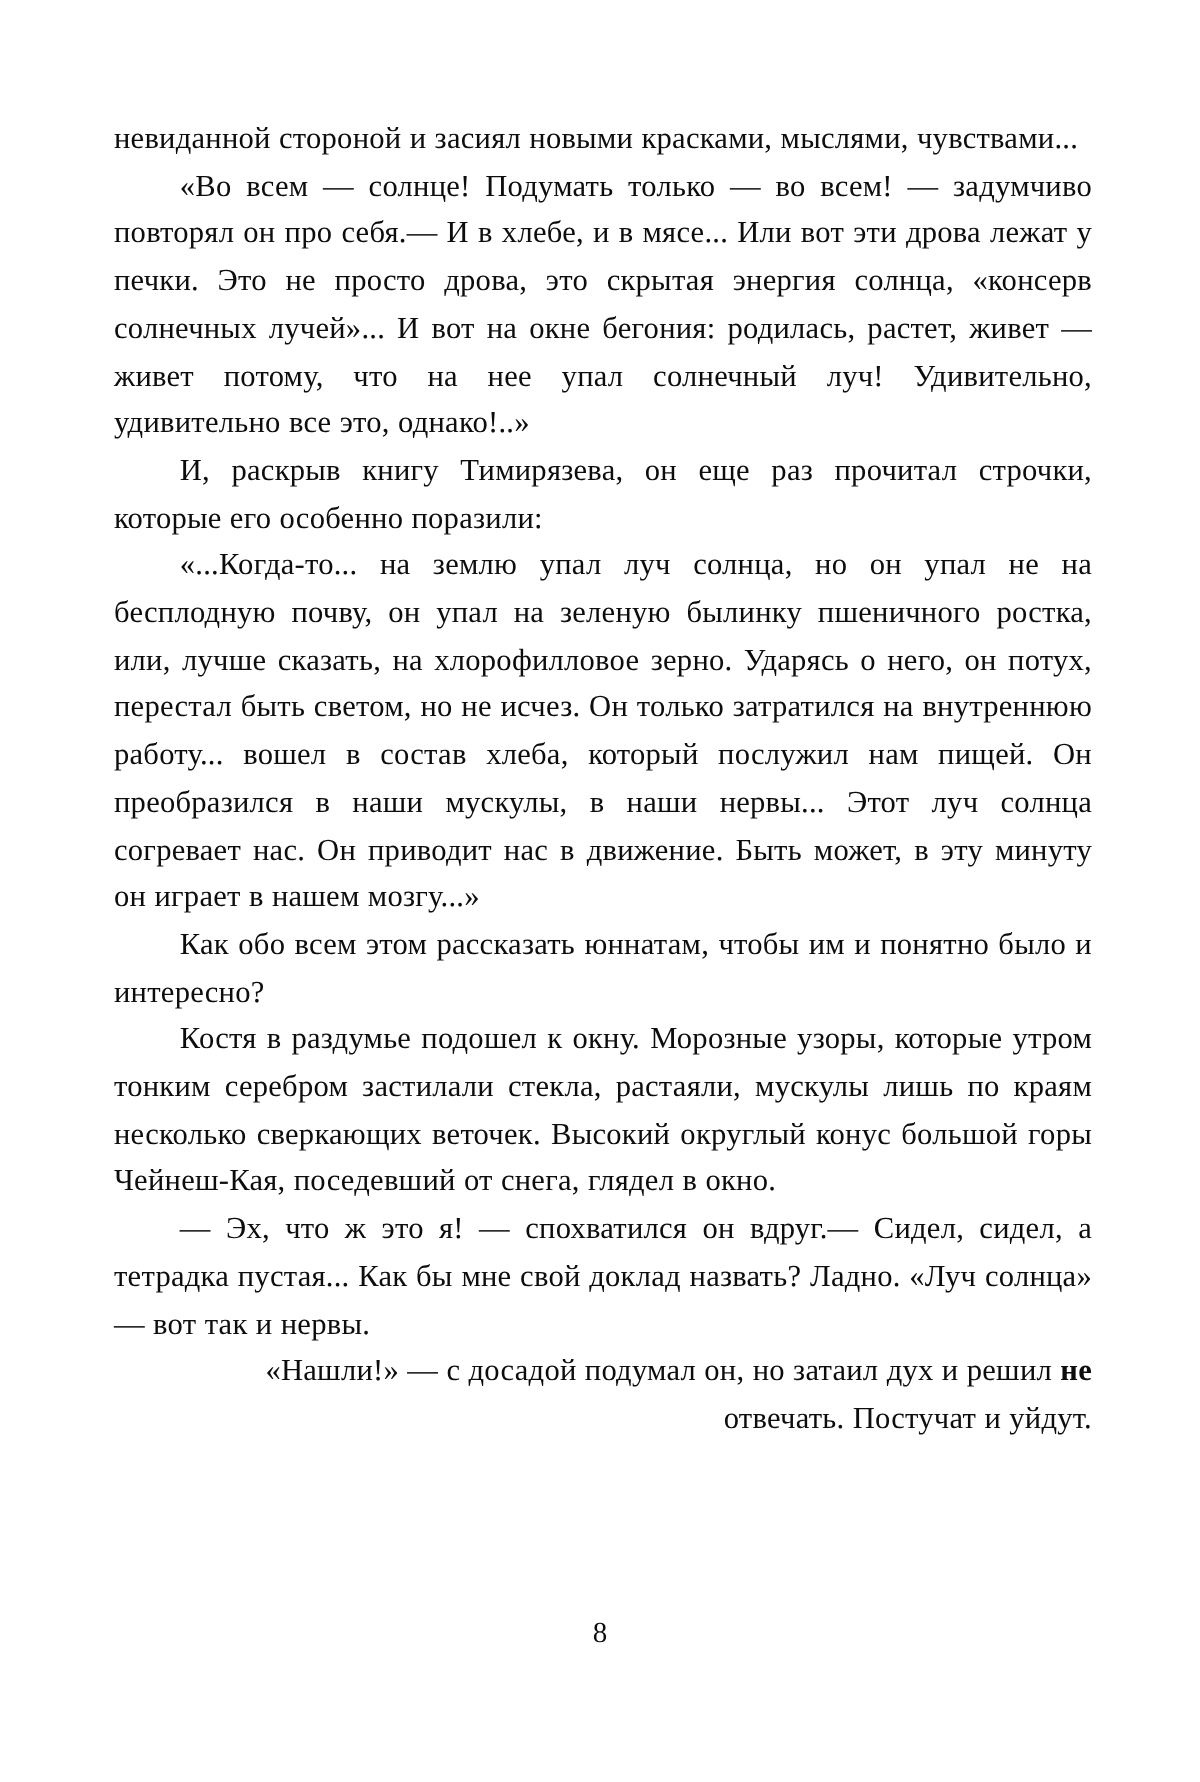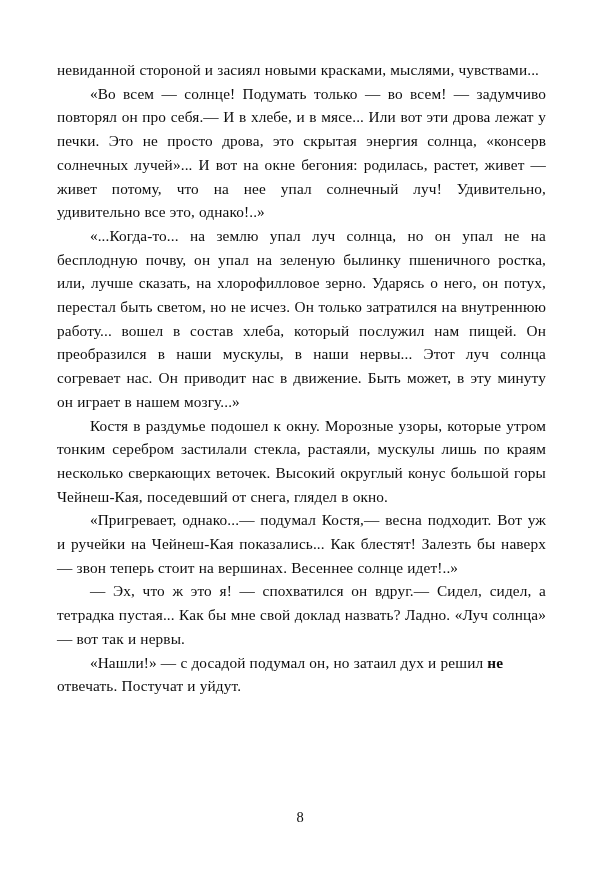--- a/index.html
+++ b/index.html
@@ -36,21 +36,21 @@
     font-size: 15.3px;
     line-height: 23.7px;
     letter-spacing: 0.12px;
     word-spacing: 0.2px;
     -webkit-font-smoothing: none;
   }
   p.para.no-indent {
     text-indent: 0;
   }
   p.para:last-child {
-    text-align: left;
+    text-align: right;
   }
   
   .emph-bold {
     font-weight: 700;
   }
   .page-number {
     position: absolute;
     left: 0;
     top: 808px;
     width: 600px;
@@ -65,27 +65,28 @@
 <body>
 
 <div class="page">
 
   <div class="text-block">
 
     <p class="para no-indent">невиданной стороной и засиял новыми красками, мыслями, чувствами...</p>
 
     <p class="para">«Во всем — солнце! Подумать только — во всем! — задумчиво повторял он про себя.— И в хлебе, и в мясе... Или вот эти дрова лежат у печки. Это не просто дрова, это скрытая энергия солнца, «консерв солнечных лучей»... И вот на окне бегония: родилась, растет, живет — живет потому, что на нее упал солнечный луч! Удивительно, удивительно все это, однако!..»</p>
 
+    <p class="para">И, раскрыв книгу Тимирязева, он еще раз прочитал строчки, которые его особенно поразили:</p>
 
     <p class="para">«...Когда-то... на землю упал луч солнца, но он упал не на бесплодную почву, он упал на зеленую былинку пшеничного ростка, или, лучше сказать, на хлорофилловое зерно. Ударясь о него, он потух, перестал быть светом, но не исчез. Он только затратился на внутреннюю работу... вошел в состав хлеба, который послужил нам пищей. Он преобразился в наши мускулы, в наши нервы... Этот луч солнца согревает нас. Он приводит нас в движение. Быть может, в эту минуту он играет в нашем мозгу...»</p>
 
+    <p class="para">Как обо всем этом рассказать юннатам, чтобы им и понятно было и интересно?</p>
 
     <p class="para">Костя в раздумье подошел к окну. Морозные узоры, которые утром тонким серебром застилали стекла, растаяли, мускулы лишь по краям несколько сверкающих веточек. Высокий округлый конус большой горы Чейнеш-Кая, поседевший от снега, глядел в окно.</p>
 
-    <p class="para">«Пригревает, однако...— подумал Костя,— весна подходит. Вот уж и ручейки на Чейнеш-Кая показались... Как блестят! Залезть бы наверх — звон теперь стоит на вершинах. Весеннее солнце идет!..»</p>
 
     <p class="para">— Эх, что ж это я! — спохватился он вдруг.— Сидел, сидел, а тетрадка пустая... Как бы мне свой доклад назвать? Ладно. «Луч солнца» — вот так и нервы.</p>
 
 
 
     <p class="para"><span>«Нашли!» — с досадой подумал он, но затаил дух и решил </span><span class="emph-bold">не</span><span> отвечать. Постучат и уйдут.</span></p>
 
   </div>
 
   <div class="page-number">8</div>

